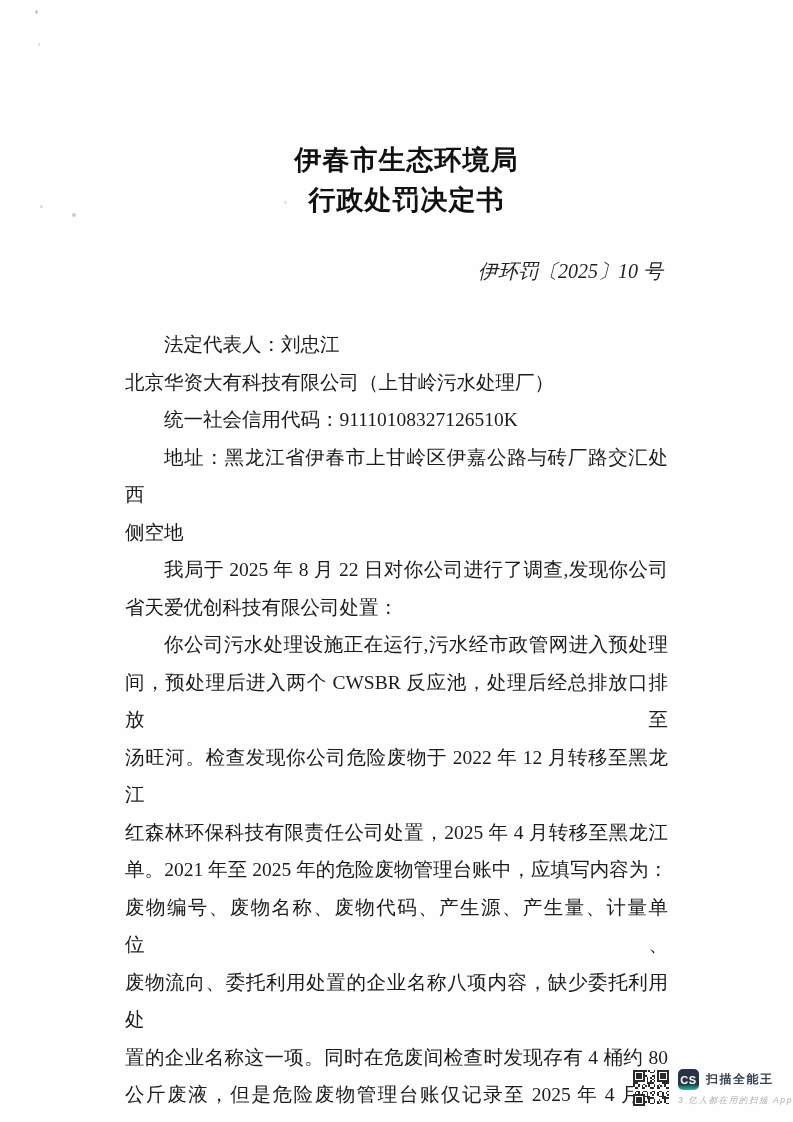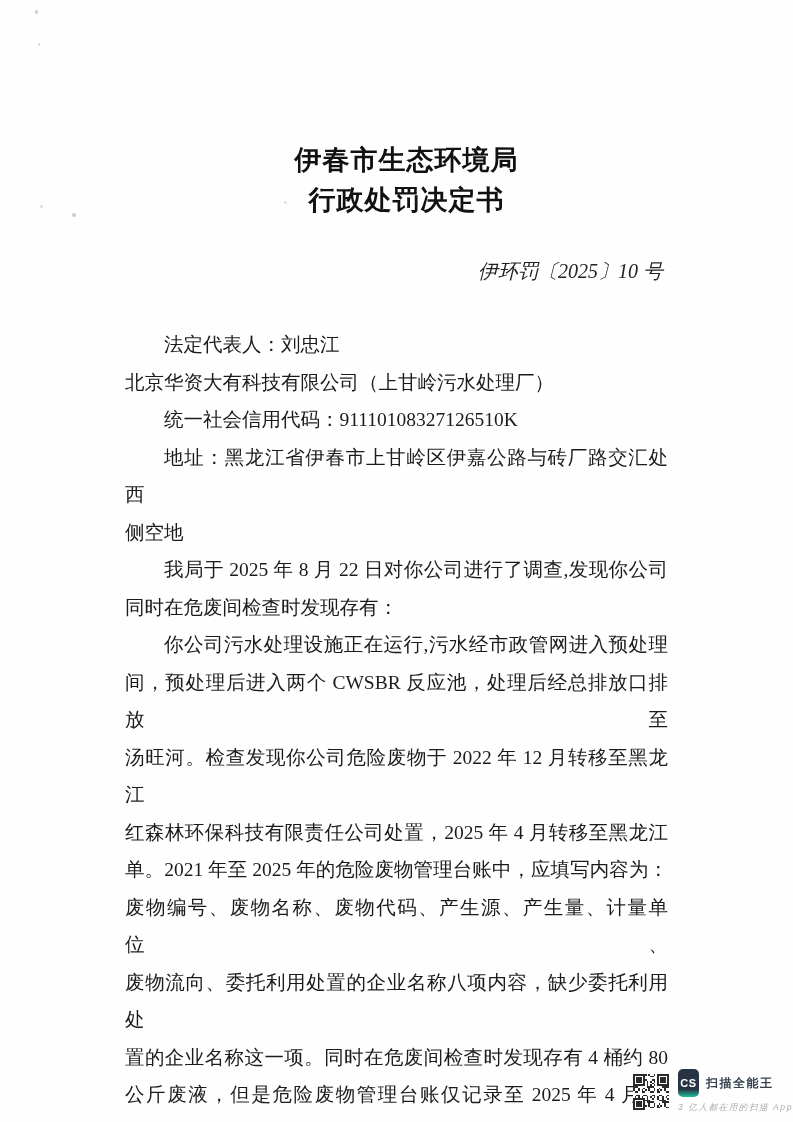--- a/index.html
+++ b/index.html
@@ -83,21 +83,21 @@
     margin-left: 9px;
     display: flex;
     flex-direction: column;
   }
   .badge-row {
     display: flex;
     align-items: center;
   }
   .cs-logo {
     width: 21px;
-    height: 28px;
+    height: 21px;
     border-radius: 5px;
     display: flex;
     align-items: center;
     justify-content: center;
     color: #ffffff;
     font-size: 11px;
     font-weight: bold;
     letter-spacing: 0.5px;
   }
   .app-name {
@@ -126,21 +126,21 @@
 
   <div class="doc-number">伊环罚〔2025〕10 号</div>
 
   <div class="body-block" id="body-lines">
       <div class="line indent">法定代表人：刘忠江</div>
       <div class="line">北京华资大有科技有限公司（上甘岭污水处理厂）</div>
       <div class="line indent">统一社会信用代码：91110108327126510K</div>
       <div class="line indent fill">地址：黑龙江省伊春市上甘岭区伊嘉公路与砖厂路交汇处西</div>
       <div class="line">侧空地</div>
       <div class="line indent fill">我局于 2025 年 8 月 22 日对你公司进行了调查,发现你公司</div>
-      <div class="line">同时在危废间检查时发现存有：</div>
+      <div class="line">省天爱优创科技有限公司处置：</div>
       <div class="line indent fill">你公司污水处理设施正在运行,污水经市政管网进入预处理</div>
       <div class="line fill">间，预处理后进入两个 CWSBR 反应池，处理后经总排放口排放至</div>
       <div class="line fill">汤旺河。检查发现你公司危险废物于 2022 年 12 月转移至黑龙江</div>
       <div class="line fill">红森林环保科技有限责任公司处置，2025 年 4 月转移至黑龙江</div>
       <div class="line fill">单。2021 年至 2025 年的危险废物管理台账中，应填写内容为：</div>
       <div class="line fill">废物编号、废物名称、废物代码、产生源、产生量、计量单位、</div>
       <div class="line fill">废物流向、委托利用处置的企业名称八项内容，缺少委托利用处</div>
       <div class="line fill">置的企业名称这一项。同时在危废间检查时发现存有 4 桶约 80</div>
       <div class="line fill">公斤废液，但是危险废物管理台账仅记录至 2025 年 4 月 24 日，</div>
     </div>

